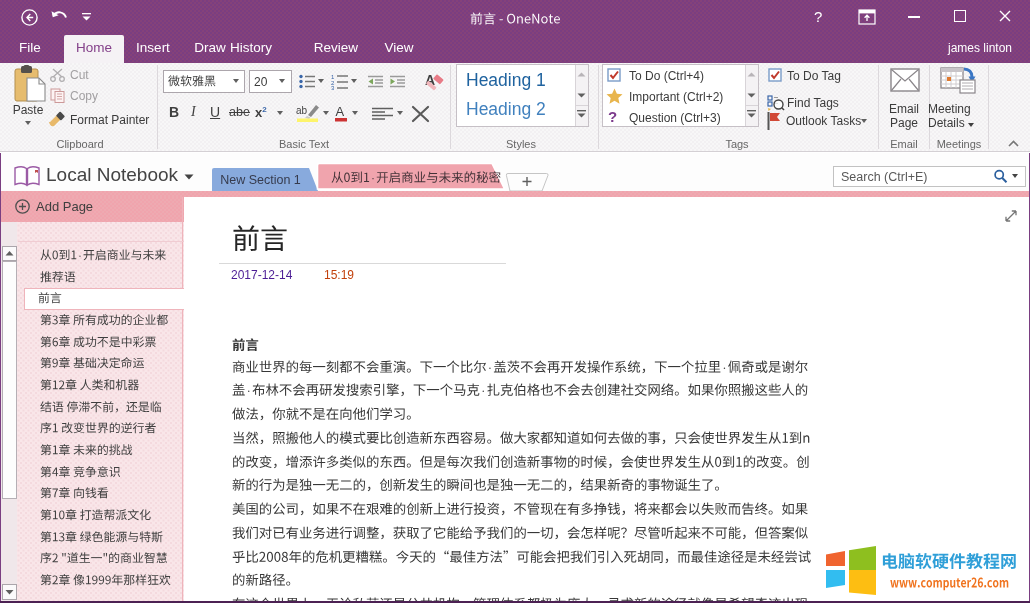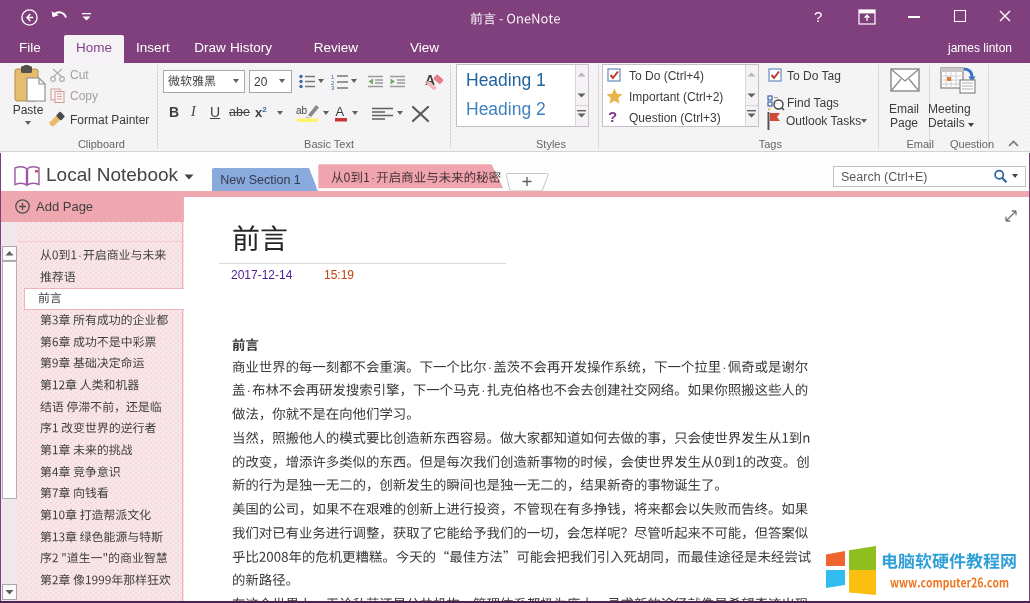--- a/index.html
+++ b/index.html
@@ -2,21 +2,21 @@
 <html><head><meta charset="utf-8"><style>
 *{margin:0;padding:0;box-sizing:border-box}
 html,body{width:1030px;height:603px;overflow:hidden}
 body{font-family:"Liberation Sans",sans-serif;position:relative;background:#fff}
 .abs{position:absolute}
 .dotP{background-color:#7a3e81;background-image:radial-gradient(circle at 1px 1px,#97486d .55px,transparent .8px),radial-gradient(circle at 1px 1px,#97486d .55px,transparent .8px);background-size:4px 4px;background-position:0 0,2px 2px}
 .dotR{background-color:#f2f0f2;background-image:radial-gradient(circle at 1px 1px,#fbfafb .6px,transparent .9px),radial-gradient(circle at 1px 1px,#fbfafb .6px,transparent .9px);background-size:4px 4px;background-position:0 0,2px 2px}
 .dotS{background-color:#f9e6e9;background-image:radial-gradient(circle at 1px 1px,#f3d6db .65px,transparent .9px),radial-gradient(circle at 1px 1px,#f3d6db .65px,transparent .9px);background-size:5px 5px;background-position:0 0,2.5px 2.5px}
 .dotA{background-color:#f0a4ad;background-image:radial-gradient(circle at 1px 1px,#edafb5 .6px,transparent .85px),radial-gradient(circle at 1px 1px,#edafb5 .6px,transparent .85px);background-size:4px 4px;background-position:0 0,2px 2px}
 .ut{color:#fff;font-size:13.5px}
-.glab{font-size:11px;color:#666;text-align:right;position:absolute;top:138px;width:90px}
+.glab{font-size:11px;color:#666;text-align:center;position:absolute;top:138px;width:90px}
 .gsep{position:absolute;top:65px;height:84px;width:1px;background:#dcd8dc}
 .ibox{position:absolute;background:#fff;border:1px solid #aca6ac}
 .rtxt{position:absolute;font-size:12px;color:#3b3b3b}
 .rgray{position:absolute;font-size:12px;color:#a2a0a2}
 .arw{display:inline-block;width:0;height:0;border-left:3.5px solid transparent;border-right:3.5px solid transparent;border-top:4px solid #5f5f5f}
 </style></head><body>
 <div class="abs dotP" style="left:0;top:0;width:1030px;height:36px"></div>
 <svg class="abs" style="left:21px;top:9px" width="17" height="17" viewBox="0 0 17 17">
 <circle cx="8.5" cy="8.5" r="7.6" fill="none" stroke="#fff" stroke-width="1.4"></circle>
 <path d="M9.3 5.1L6 8.5l3.3 3.4M6.2 8.5h6" fill="none" stroke="#fff" stroke-width="1.4"></path>
@@ -53,37 +53,37 @@
 <div class="abs" style="left:954px;top:10px;width:12px;height:12px;border:1.4px solid #fff"></div>
 <svg class="abs" style="left:999px;top:10px" width="12" height="12" viewBox="0 0 12 12">
 <path d="M1 1L11 11M11 1L1 11" stroke="#fff" stroke-width="1.4"></path>
   </svg>
 <div class="abs dotP" style="left:0;top:36px;width:1030px;height:27px"></div>
 <div class="abs ut" style="left:30px;top:40px;width:80px;text-align:center;margin-left:-40px">File</div>
 <div class="abs ut" style="left:153px;top:40px;width:80px;text-align:center;margin-left:-40px">Insert</div>
 <div class="abs ut" style="left:210px;top:40px;width:80px;text-align:center;margin-left:-40px">Draw</div>
 <div class="abs ut" style="left:270px;top:40px;width:80px;text-align:left;margin-left:-40px">History</div>
 <div class="abs ut" style="left:336px;top:40px;width:80px;text-align:center;margin-left:-40px">Review</div>
-<div class="abs ut" style="left:399px;top:40px;width:80px;text-align:right;margin-left:-40px">View</div>
+<div class="abs ut" style="left:399px;top:40px;width:80px;text-align:center;margin-left:-40px">View</div>
 <div class="abs" style="left:64px;top:35px;width:60px;height:28px;background:#f5f2f5;border-radius:2px 2px 0 0"></div>
 <div class="abs" style="left:64px;top:40px;width:60px;text-align:center;color:#84408a;font-size:13.5px">Home</div>
 <div class="abs" style="left:948px;top:41px;width:80px;color:#fff;font-size:12px">james linton</div>
 <div class="abs dotR" style="left:0;top:63px;width:1030px;height:89px;border-bottom:1px solid #d4d0d4"></div>
 <div class="gsep" style="left:157px"></div>
 <div class="gsep" style="left:450px"></div>
 <div class="gsep" style="left:598px"></div>
 <div class="gsep" style="left:878px"></div>
 <div class="gsep" style="left:929px"></div>
 <div class="gsep" style="left:988px"></div>
 <div class="glab" style="left:35px;width:90px">Clipboard</div>
 <div class="glab" style="left:254px;width:100px">Basic Text</div>
 <div class="glab" style="left:476px;width:90px">Styles</div>
 <div class="glab" style="left:692px;width:90px">Tags</div>
 <div class="glab" style="left:874px;width:60px">Email</div>
-<div class="glab" style="left:924px;width:70px">Question</div>
+<div class="glab" style="left:924px;width:70px">Meetings</div>
 <svg class="abs" style="left:14px;top:65px" width="32" height="38" viewBox="0 0 32 38">
 <rect x="1" y="4" width="23" height="32" rx="2" fill="#e6bc6e" stroke="#b38f4f" stroke-width="1"></rect>
 <rect x="7" y="1" width="11" height="7" rx="1.5" fill="#55504b"></rect>
 <rect x="9.5" y="0" width="6" height="4" rx="1.5" fill="#55504b"></rect>
 <path d="M13 13h12l6 6v17H13Z" fill="#fff" stroke="#8b8b8b" stroke-width="1.1"></path>
 <path d="M25 13v6h6" fill="none" stroke="#8b8b8b" stroke-width="1.1"></path>
   </svg>
 <div class="rtxt" style="left:10px;top:103px;width:36px;text-align:center">Paste</div>
 <div class="abs" style="left:25px;top:121px">
     <span class="arw" style="display:block"></span>

